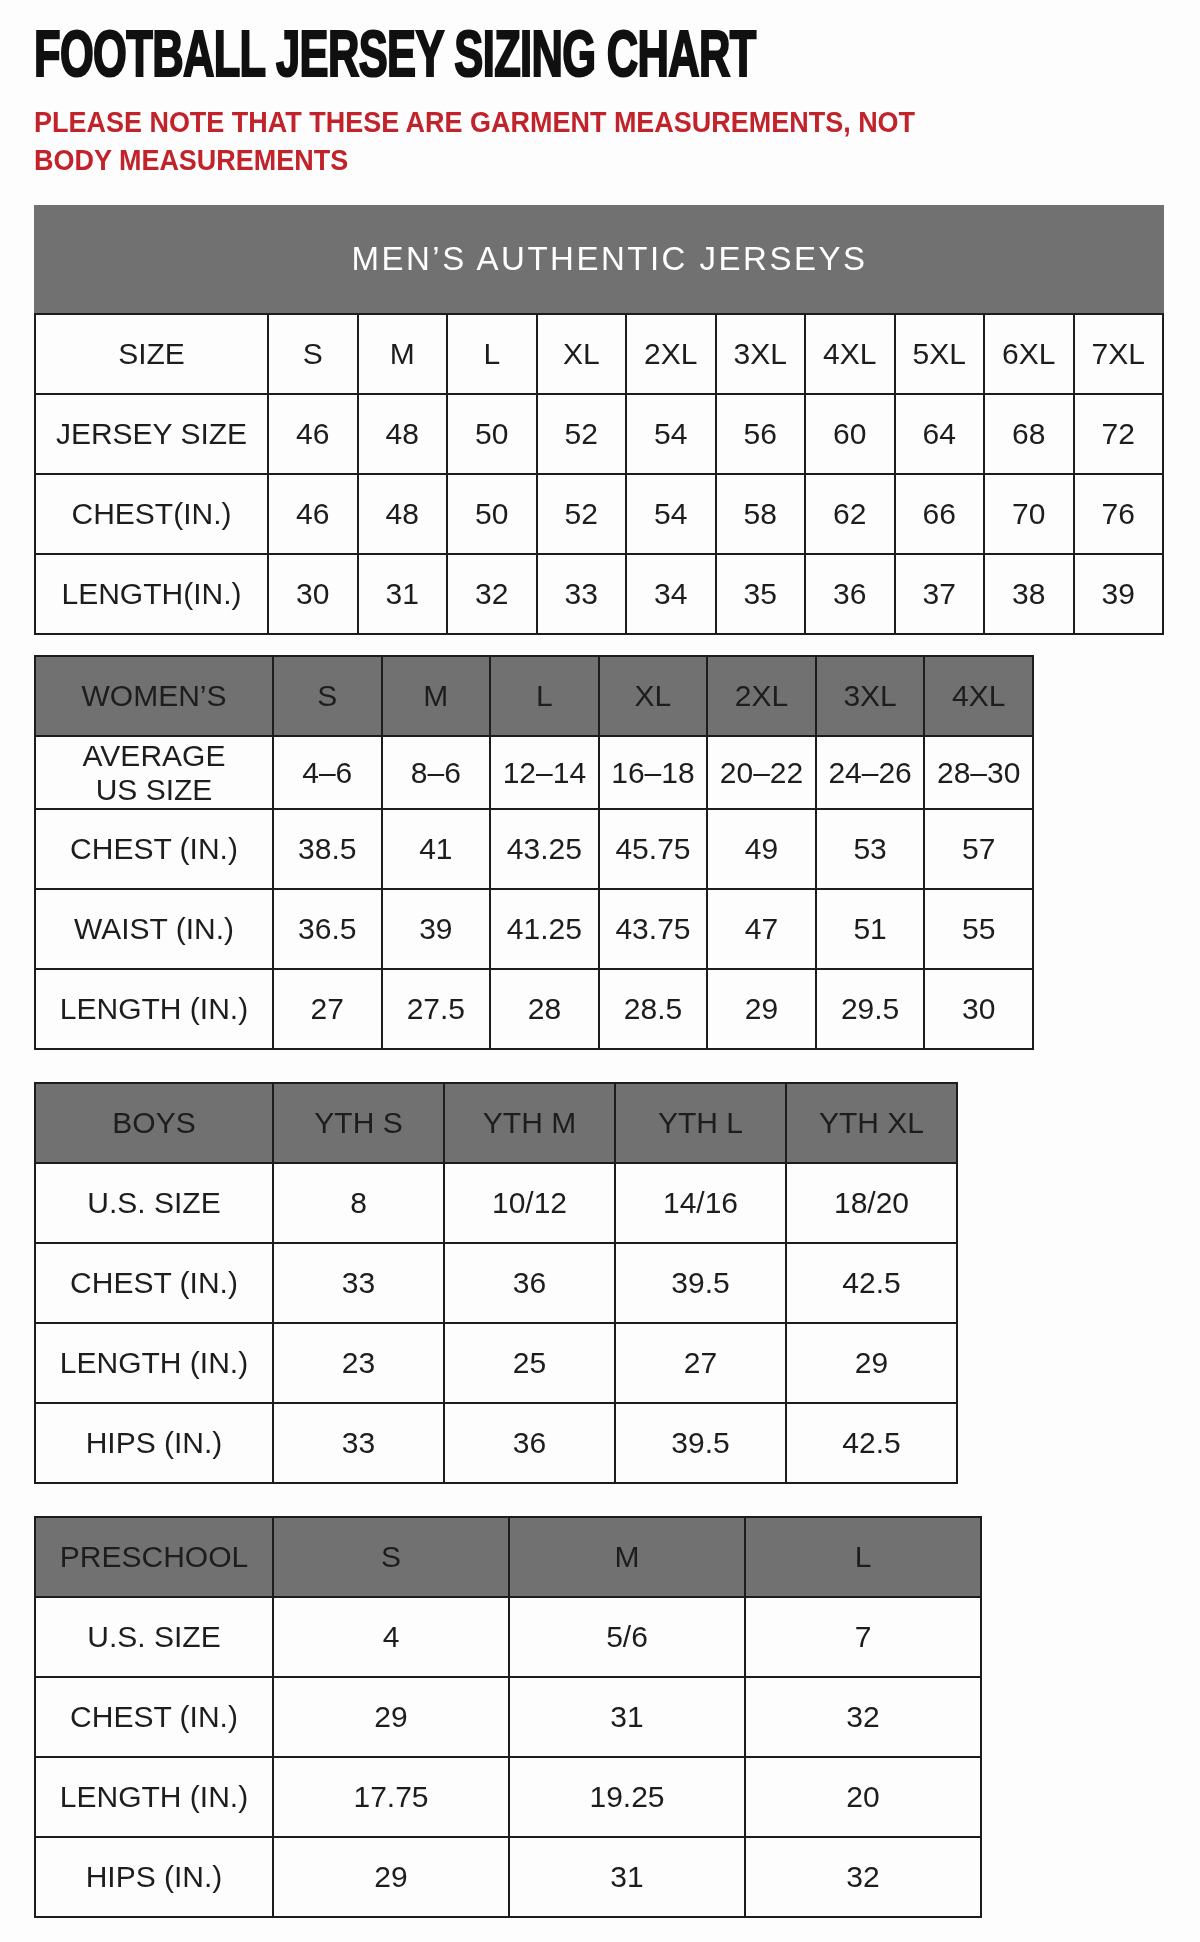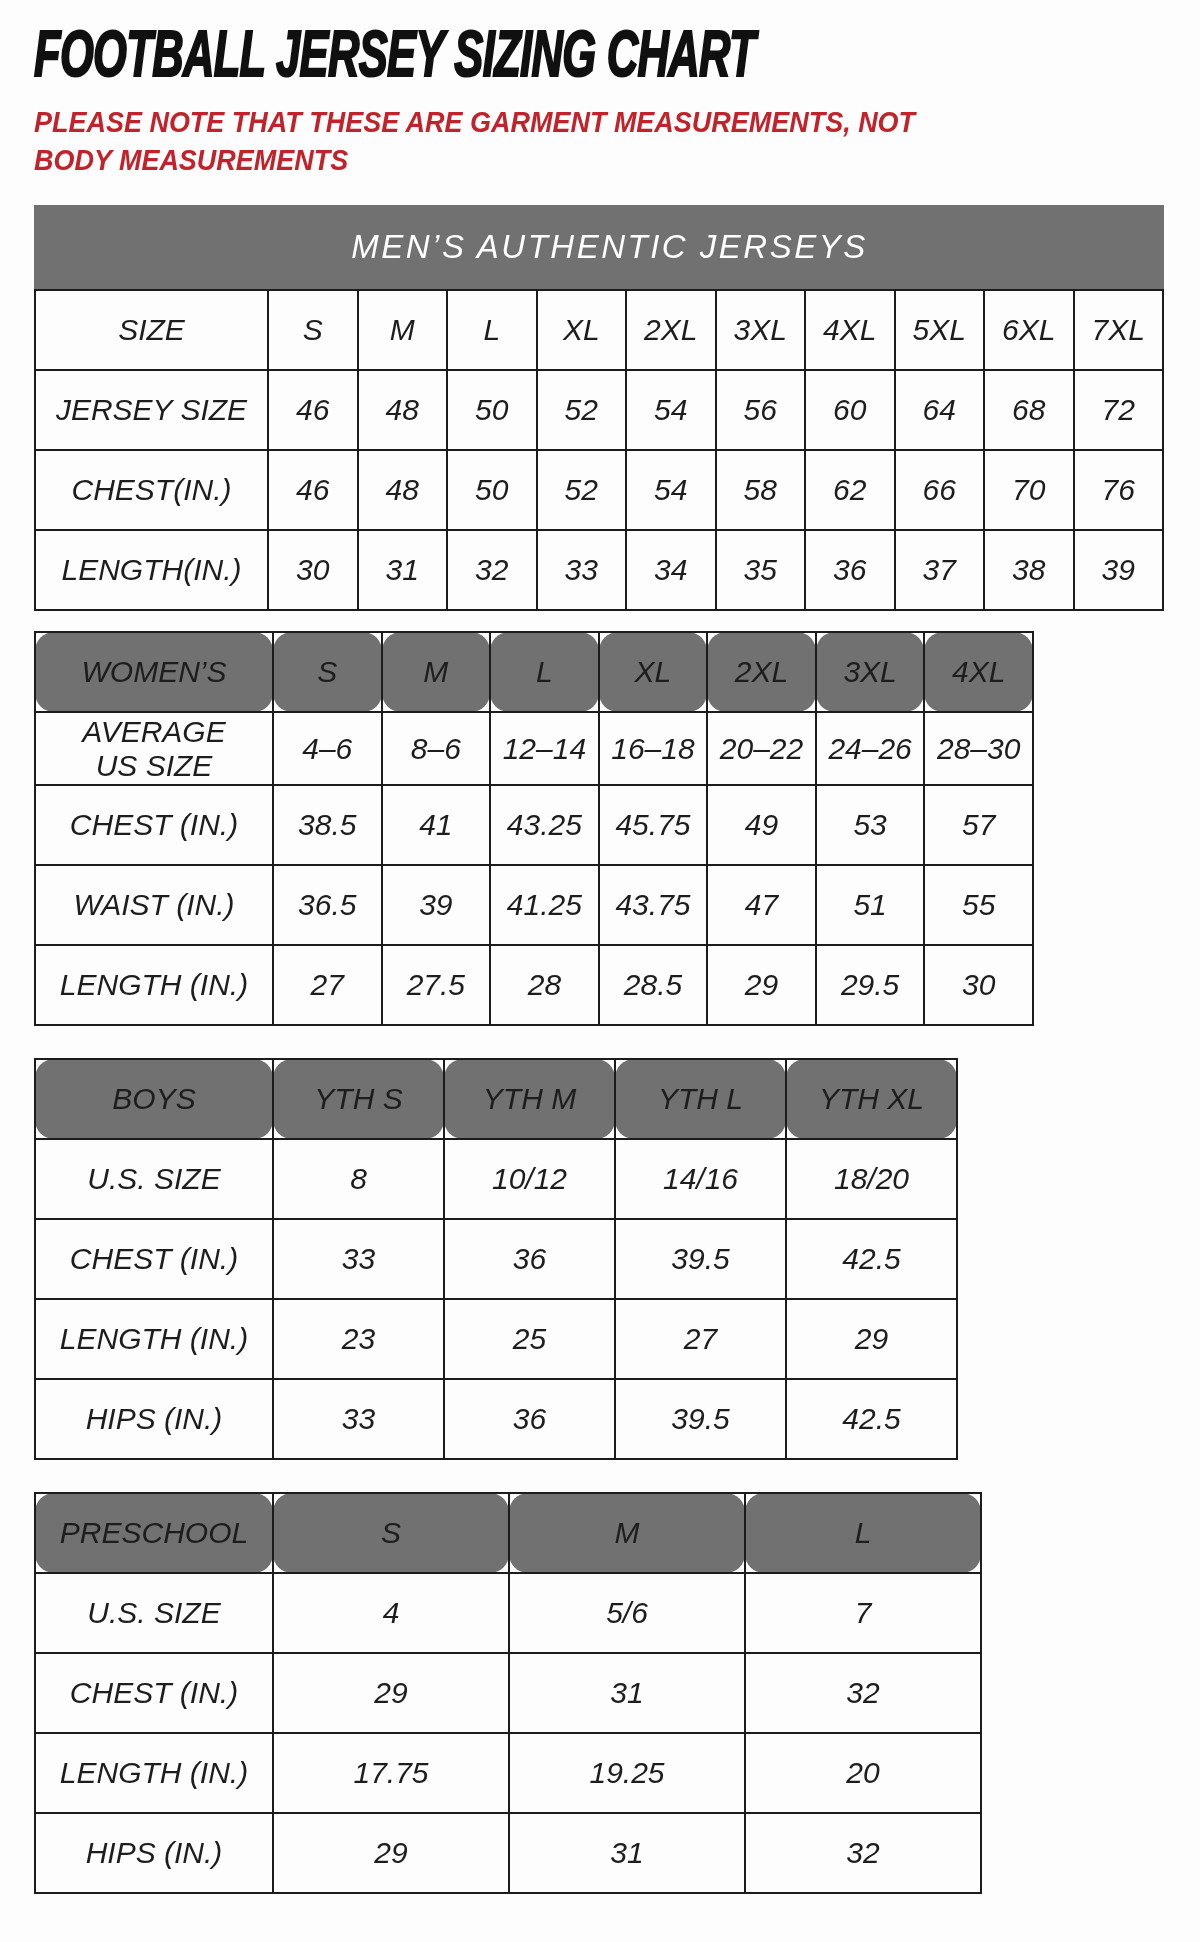--- a/index.html
+++ b/index.html
@@ -1,52 +1,51 @@
 <!DOCTYPE html>
 <html><head>
 <meta charset="utf-8">
 <style>
   * { box-sizing: border-box; }
   body {
     margin: 0; width: 1200px; min-height: 1942px;
     background: #fdfdfd; color: #1d1d1d;
     font-family: "Liberation Sans", sans-serif;
   }
-  .page { padding: 18px 34px 0 34px; font-style: italic; }
+  .page { padding: 18px 34px 0 34px; }
 
   .title {
     font-size: 64px; font-weight: 700; line-height: 1.0; letter-spacing: -1px;
     color: #101010; -webkit-text-stroke: 2.2px #101010;
     transform: scaleX(0.68); transform-origin: left center;
     white-space: nowrap; margin: 4px 0 0 0;
   }
   .note {
     margin-top: 18px; width: 952px;
     color: #C2222A; font-size: 29px; font-weight: 700; line-height: 1.3;
     transform: scaleX(0.93); transform-origin: left top;
   }
 
   .banner {
-    width: 1130px; height: 84px; margin-top: 26px;
+    width: 1130px; height: 108px; margin-top: 26px;
     background: #717171; color: #ffffff;
     display: flex; align-items: center; justify-content: center;
     font-size: 33px; letter-spacing: 2.5px; font-weight: 400; padding-left: 21px;
   }
 
   table.t { border-collapse: collapse; table-layout: fixed; }
   table.t td, table.t th {
     border: 2px solid #1c1c1c; text-align: center; vertical-align: middle;
     font-size: 30px; font-weight: 400; padding: 0 2px; color: #1d1d1d;
   }
   table.t tr { height: 80px; }
   td.lbl { font-size: 29px; white-space: pre-line; }
   th.gray {
     background: #717171; color: #ffffff; font-weight: 400; font-size: 31px;
     border-bottom: 5px solid #141414;
-    border-radius: 19px;
   }
 
   .t-mens { width: 1130px; margin-bottom: 20px; }
   .t-w    { width: 1000px; margin-bottom: 32px; }
   .t-b    { width: 924px; margin-bottom: 32px; }
   .t-p    { width: 948px; }
   .t-w tr.first { height: 73px; padding-left: 16px; }
 </style>
 </head>
 <body>

